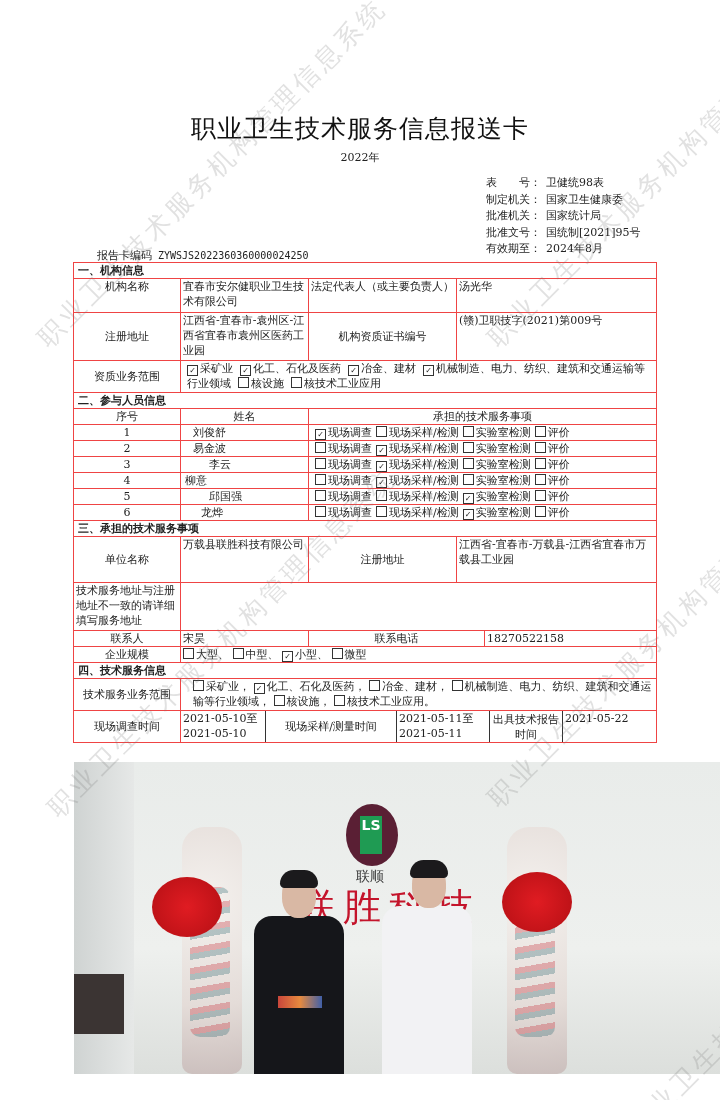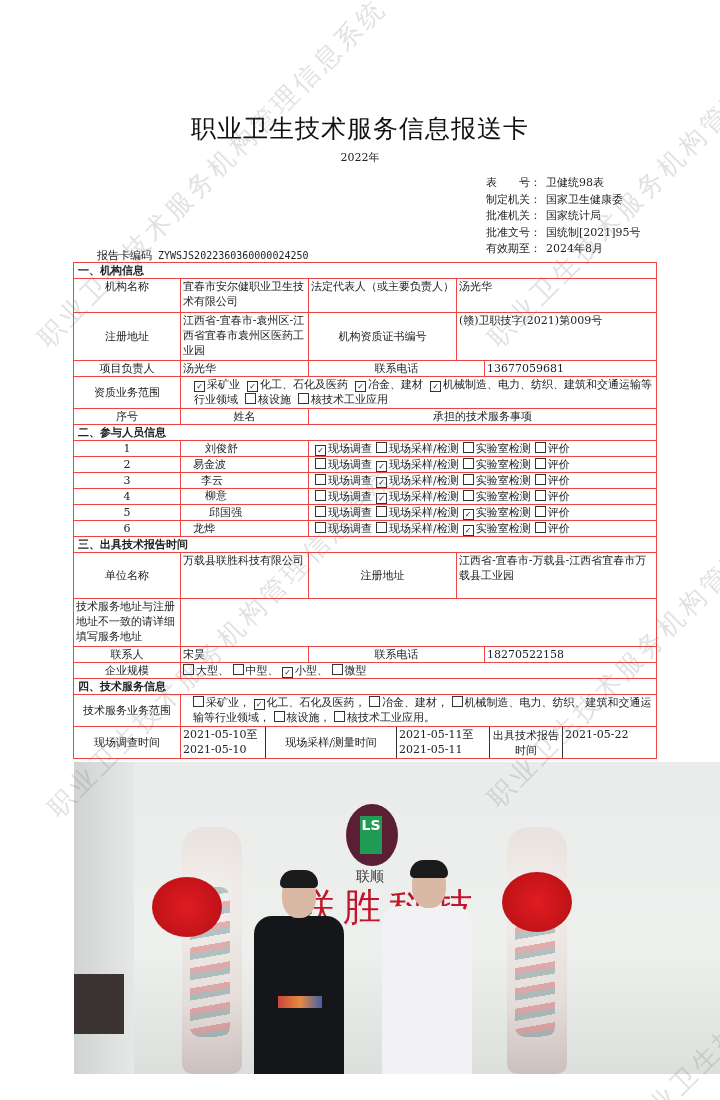--- a/index.html
+++ b/index.html
@@ -111,83 +111,77 @@
     <td>宜春市安尔健职业卫生技术有限公司</td>
     <td class="c" style="vertical-align:top">法定代表人（或主要负责人）</td>
     <td colspan="3">汤光华</td>
   </tr>
   <tr style="height:48px">
     <td class="c">注册地址</td>
     <td>江西省-宜春市-袁州区-江西省宜春市袁州区医药工业园</td>
     <td class="c">机构资质证书编号</td>
     <td colspan="3">(赣)卫职技字(2021)第009号</td>
   </tr>
-  <tr>
-    <td class="c">项目负责人</td>
-    <td>汤光华</td>
-    <td class="c" colspan="2">联系电话</td>
-    <td colspan="2">13677059681</td>
-  </tr>
   <tr style="height:32px">
     <td class="c">资质业务范围</td>
-    <td colspan="5" style="padding-left:13px">
+    <td colspan="5" style="padding-left:6px">
       <span><span class="box on"></span><span>采矿业</span></span>&nbsp;
       <span><span class="box on"></span><span>化工、石化及医药</span></span>&nbsp;
       <span><span class="box on"></span><span>冶金、建材</span></span>&nbsp;
       <span><span class="box on"></span><span>机械制造、电力、纺织、建筑和交通运输等行业领域</span></span>&nbsp;
       <span><span class="box"></span><span>核设施</span></span>&nbsp;
       <span><span class="box"></span><span>核技术工业应用</span></span>
     </td>
   </tr>
 
   <tr>
+        <td colspan="6" class="sec">二、参与人员信息</td>
+      </tr>
+  <tr>
     <td class="c" style="width:auto">序号</td>
     <td class="c" colspan="1">姓名</td>
     <td class="c" colspan="4">承担的技术服务事项</td>
   </tr>
-  <tr>
-        <td colspan="6" class="sec">二、参与人员信息</td>
-      </tr>
   </tbody>
     <tbody id="staff-rows">
       <tr>
         <td class="c">1</td>
-        <td style="padding-left: 24px;">刘俊舒</td>
+        <td style="padding-left: 12px;">刘俊舒</td>
         <td colspan="4" style="padding-left: 6px;"><span style="margin-right: 4px;"><span class="box on"></span><span>现场调查</span></span><span style="margin-right: 4px;"><span class="box"></span><span>现场采样/检测</span></span><span style="margin-right: 4px;"><span class="box"></span><span>实验室检测</span></span><span style="margin-right: 4px;"><span class="box"></span><span>评价</span></span></td>
       </tr>
       <tr>
         <td class="c">2</td>
         <td style="padding-left: 12px;">易金波</td>
         <td colspan="4" style="padding-left: 6px;"><span style="margin-right: 4px;"><span class="box"></span><span>现场调查</span></span><span style="margin-right: 4px;"><span class="box on"></span><span>现场采样/检测</span></span><span style="margin-right: 4px;"><span class="box"></span><span>实验室检测</span></span><span style="margin-right: 4px;"><span class="box"></span><span>评价</span></span></td>
       </tr>
       <tr>
         <td class="c">3</td>
-        <td style="padding-left: 20px; margin-top: 48px;">李云</td>
+        <td style="padding-left: 28px; margin-top: 48px;">李云</td>
         <td colspan="4" style="padding-left: 6px;"><span style="margin-right: 4px;"><span class="box"></span><span>现场调查</span></span><span style="margin-right: 4px;"><span class="box on"></span><span>现场采样/检测</span></span><span style="margin-right: 4px;"><span class="box"></span><span>实验室检测</span></span><span style="margin-right: 4px;"><span class="box"></span><span>评价</span></span></td>
       </tr>
       <tr>
         <td class="c">4</td>
-        <td style="padding-left: 24px; font-family: Liberation Mono, monospace;">柳意</td>
+        <td style="padding-left: 4px;">柳意</td>
         <td colspan="4" style="padding-left: 6px;"><span style="margin-right: 4px;"><span class="box"></span><span>现场调查</span></span><span style="margin-right: 4px;"><span class="box on"></span><span>现场采样/检测</span></span><span style="margin-right: 4px;"><span class="box"></span><span>实验室检测</span></span><span style="margin-right: 4px;"><span class="box"></span><span>评价</span></span></td>
       </tr>
       <tr>
         <td class="c">5</td>
         <td style="padding-left: 28px;">邱国强</td>
         <td colspan="4" style="padding-left: 6px;"><span style="margin-right: 4px;"><span class="box"></span><span>现场调查</span></span><span style="margin-right: 4px;"><span class="box"></span><span>现场采样/检测</span></span><span style="margin-right: 4px;"><span class="box on"></span><span>实验室检测</span></span><span style="margin-right: 4px;"><span class="box"></span><span>评价</span></span></td>
       </tr>
       <tr>
         <td class="c">6</td>
-        <td style="padding-left: 12px;">龙烨</td>
+        <td style="padding-left: 20px;">龙烨</td>
         <td colspan="4" style="padding-left: 6px;"><span style="margin-right: 4px;"><span class="box"></span><span>现场调查</span></span><span style="margin-right: 4px;"><span class="box"></span><span>现场采样/检测</span></span><span style="margin-right: 4px;"><span class="box on"></span><span>实验室检测</span></span><span style="margin-right: 4px;"><span class="box"></span><span>评价</span></span></td>
       </tr>
     </tbody>
 
   <tbody>
       <tr>
-        <td colspan="6" class="sec">三、出具技术报告时间</td>
+        <td colspan="6" class="sec">三、承担的技术服务事项</td>
       </tr>
   <tr style="height:46px">
     <td class="c">单位名称</td>
     <td>万载县联胜科技有限公司</td>
     <td class="c">注册地址</td>
     <td colspan="3">江西省-宜春市-万载县-江西省宜春市万载县工业园</td>
   </tr>
   <tr style="height:48px">
     <td>技术服务地址与注册地址不一致的请详细填写服务地址</td>
     <td colspan="5"></td>

